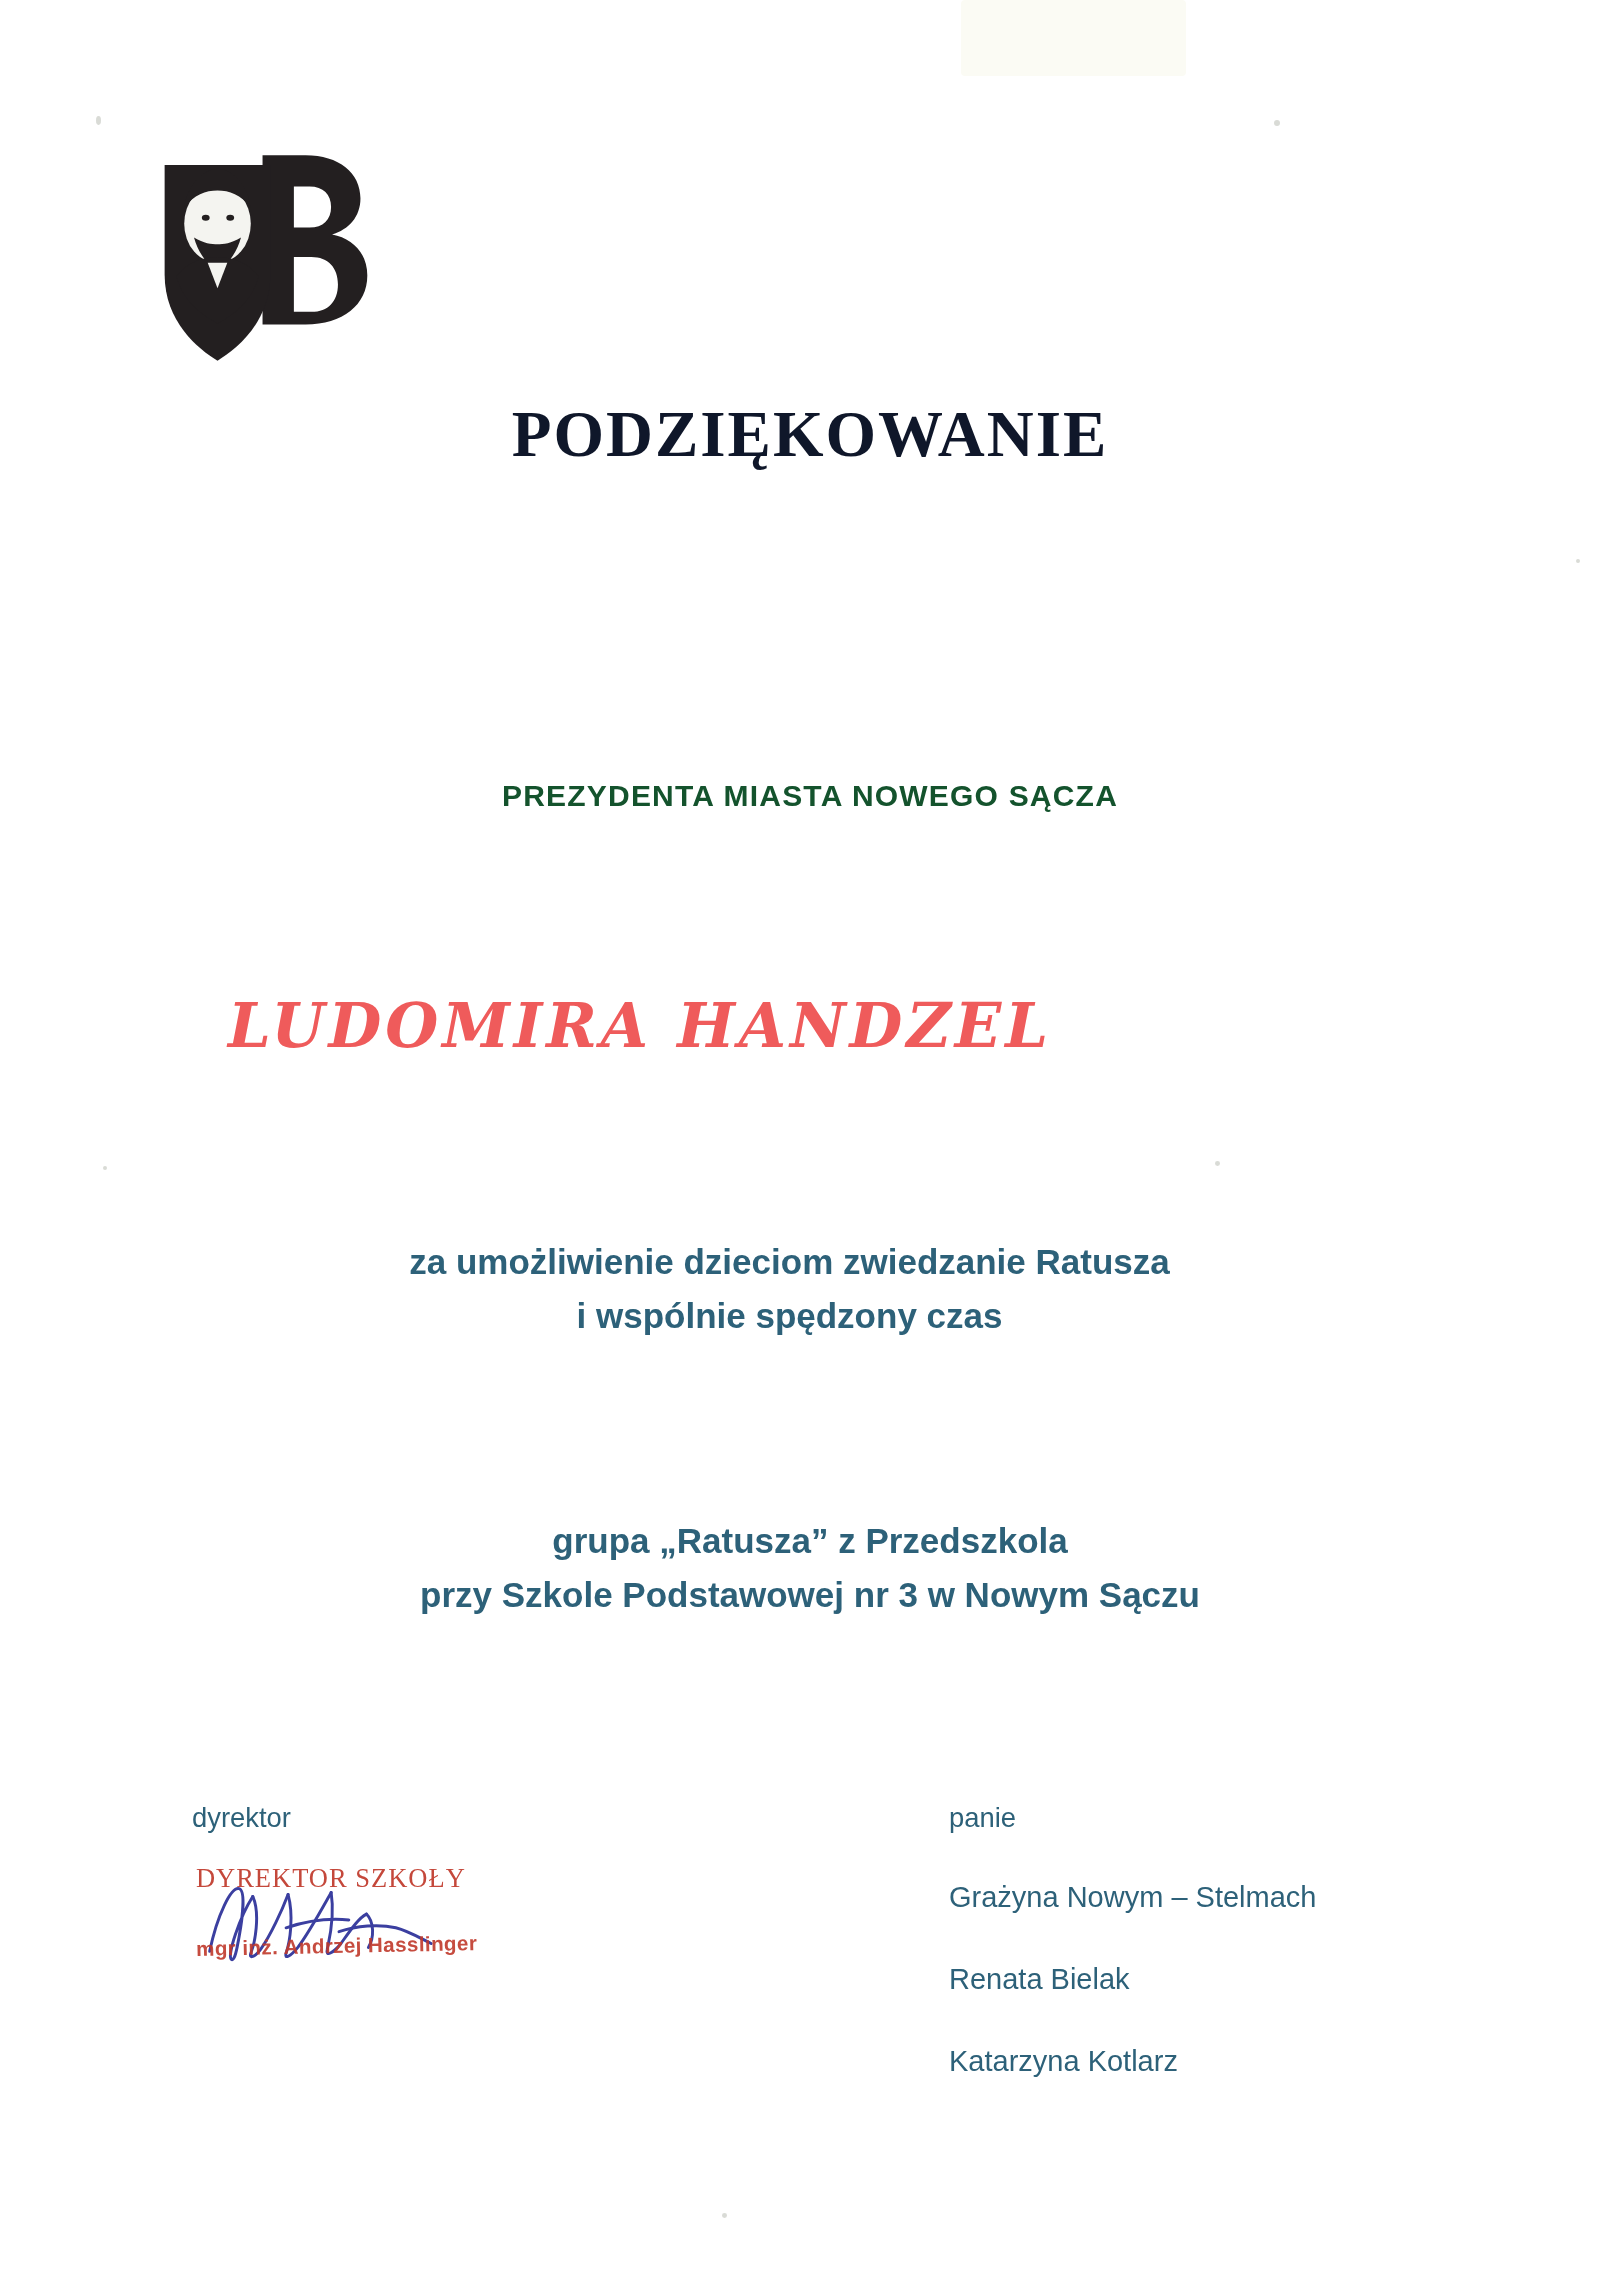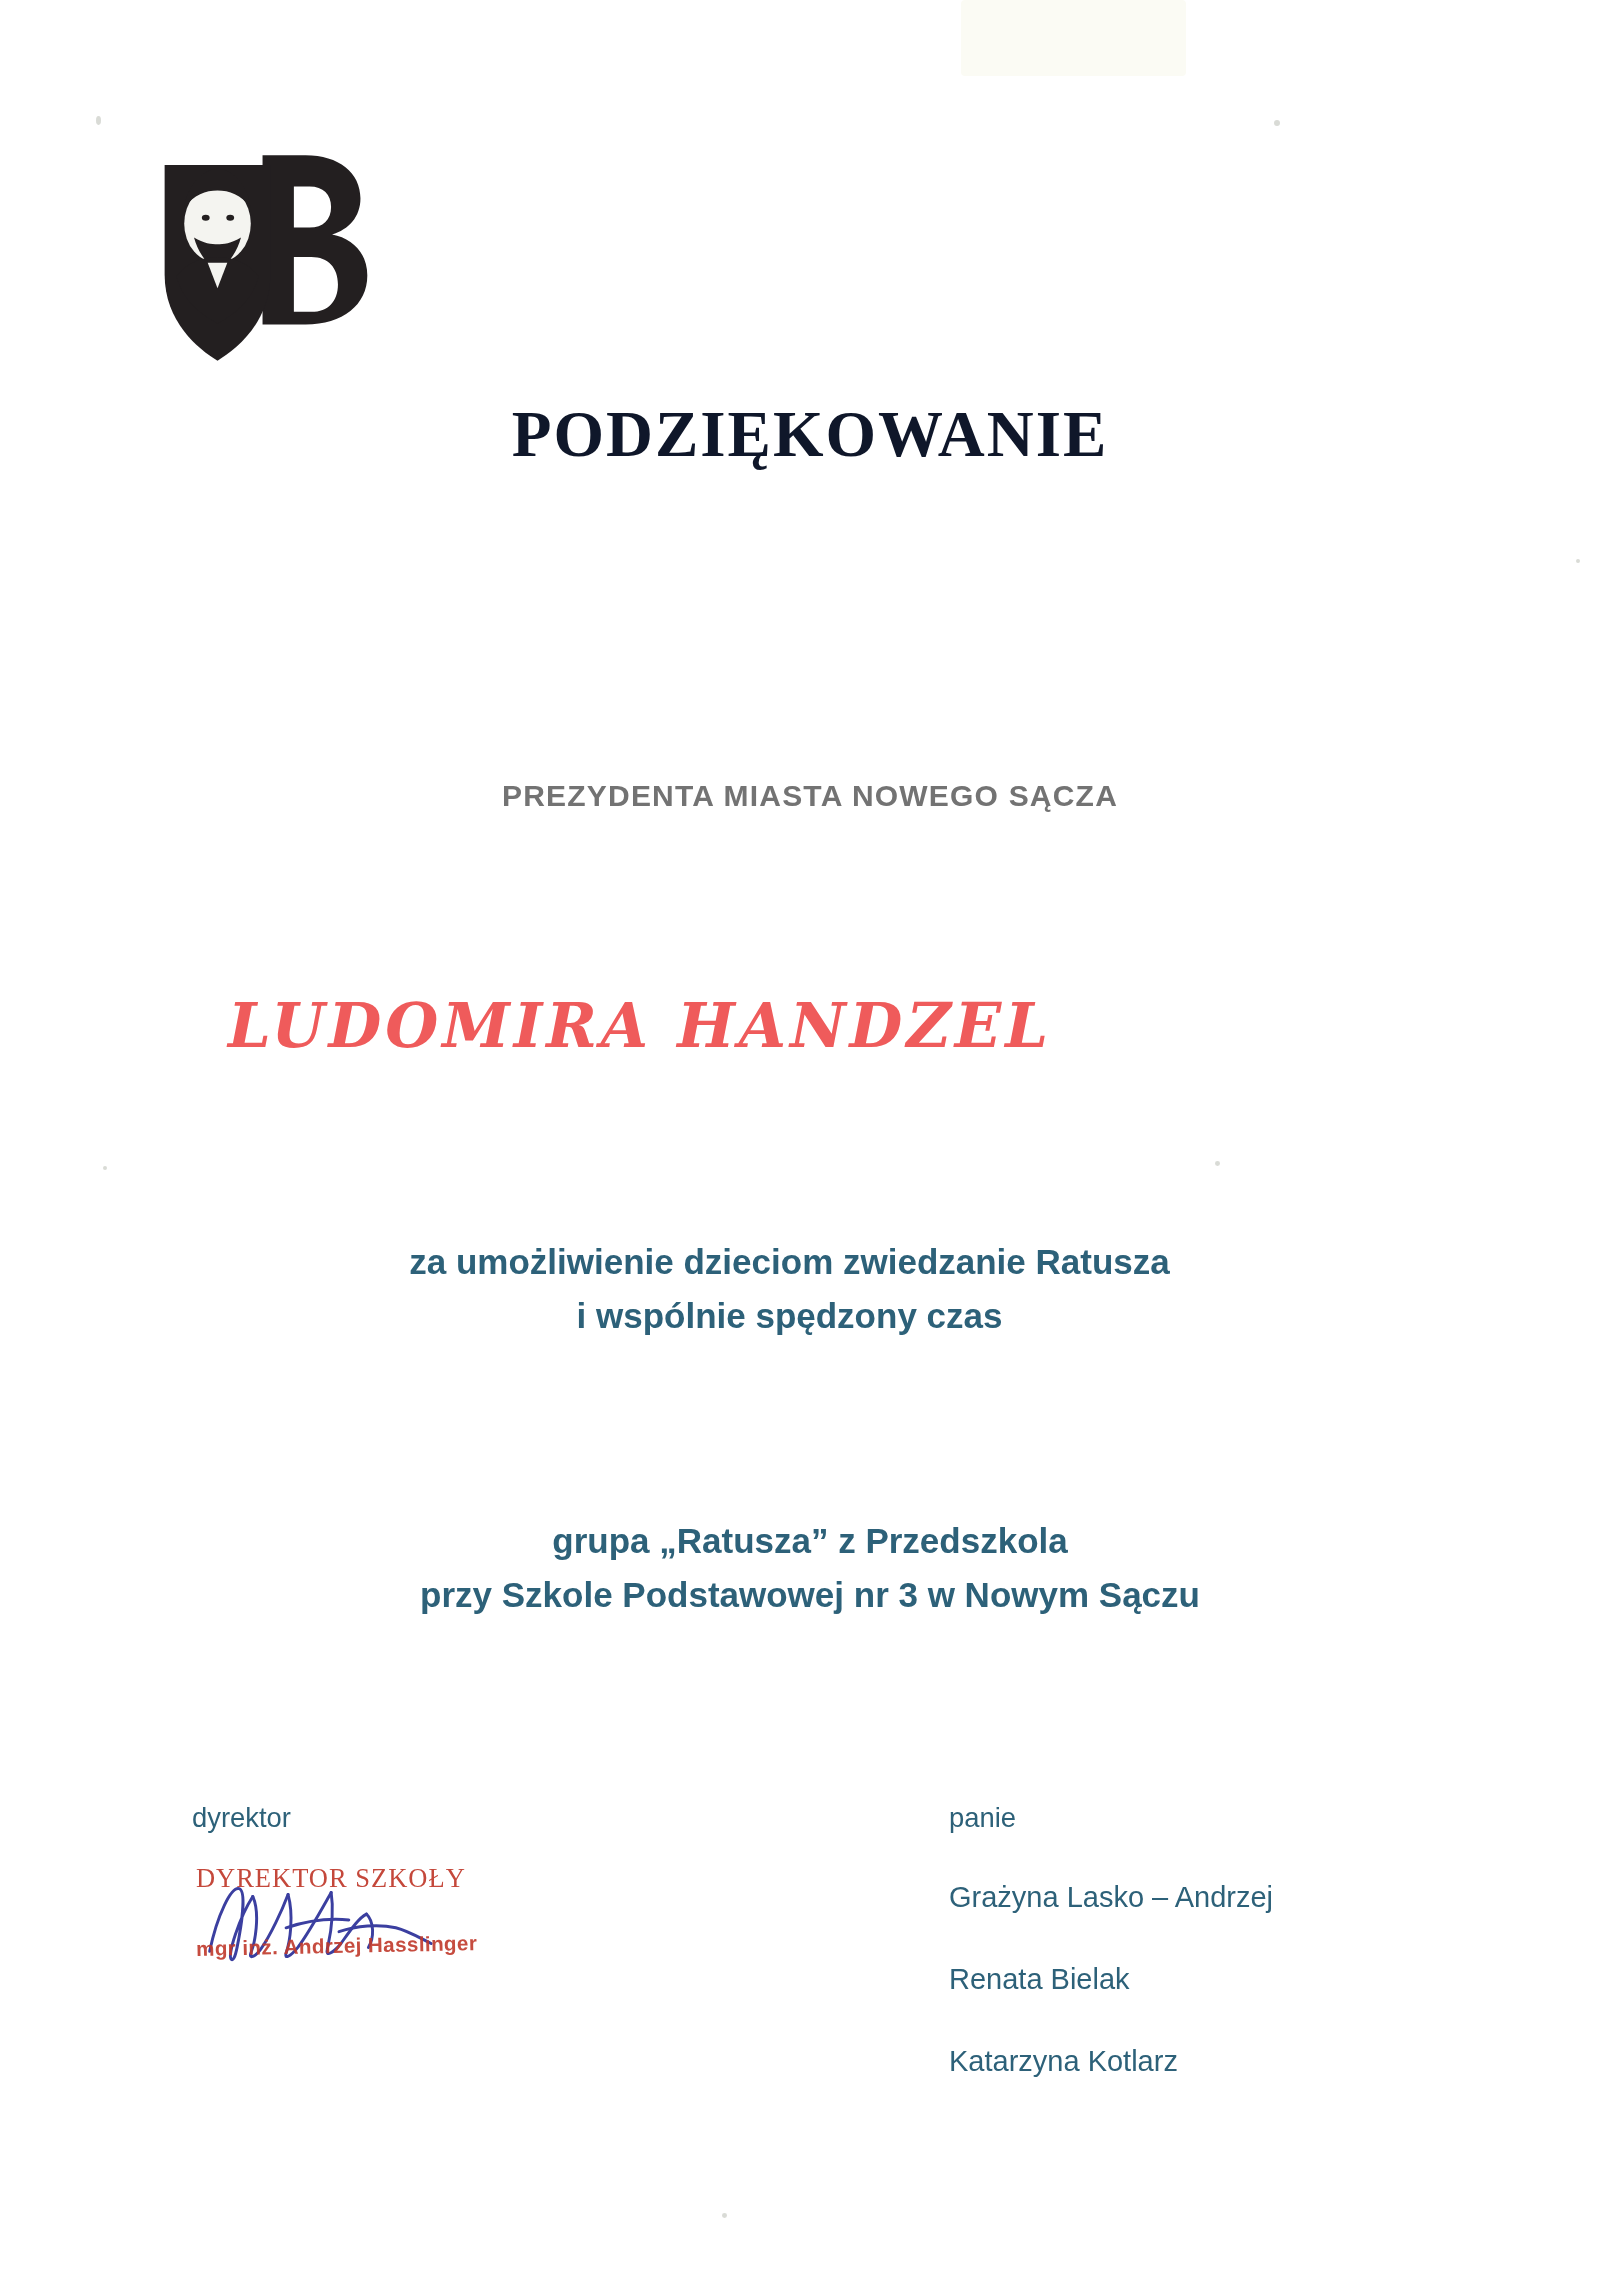--- a/index.html
+++ b/index.html
@@ -73,21 +73,21 @@
   }
   .office {
     position: absolute;
     left: 0;
     top: 779px;
     width: 1620px;
     text-align: center;
     font-weight: bold;
     font-size: 30px;
     letter-spacing: 1.2px;
-    color: #737373;
+    color: #14532d;
   }
   .honoree {
     position: absolute;
     left: 0;
     top: 990px;
     width: 1280px;
     text-align: center;
     font-family: "DejaVu Serif", serif;
     font-style: italic;
     font-weight: bold;
@@ -248,19 +248,19 @@
           <path d="M178 48 C186 56 186 72 180 82"></path>
           <path d="M96 62 C120 54 140 52 160 54"></path>
         </g>
       </svg>
       <div class="stamp-line2">mgr inż. Andrzej Hasslinger</div>
     </div>
   </div>
 
   <div class="sig-right">
     <div class="role">panie</div>
-    <div class="name">Grażyna Lasko – Andrzej</div>
+    <div class="name">Grażyna Nowym – Stelmach</div>
     <div class="name">Renata Bielak</div>
     <div class="name">Katarzyna Kotlarz</div>
   </div>
 
 </div>
 
 
 </body></html>

